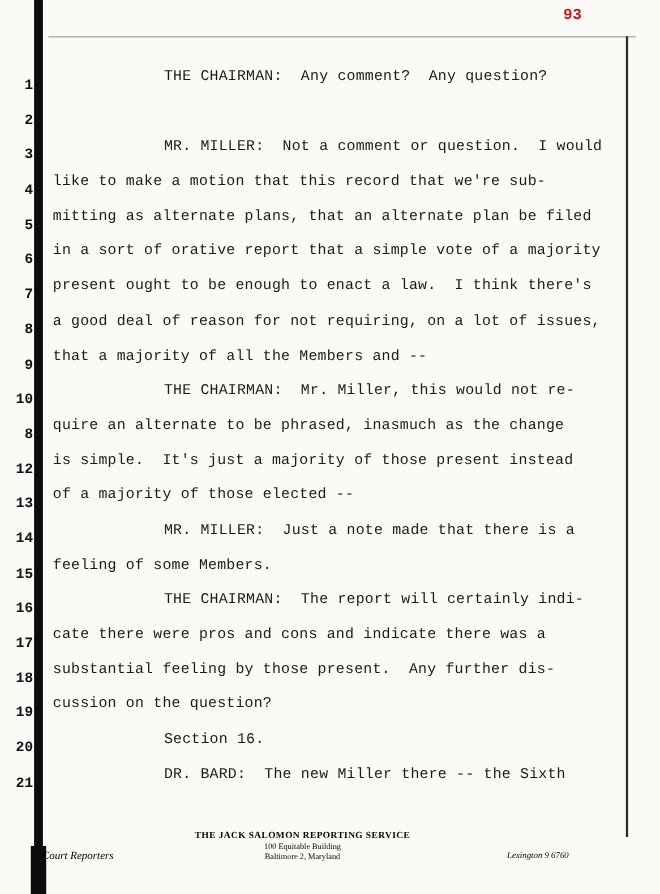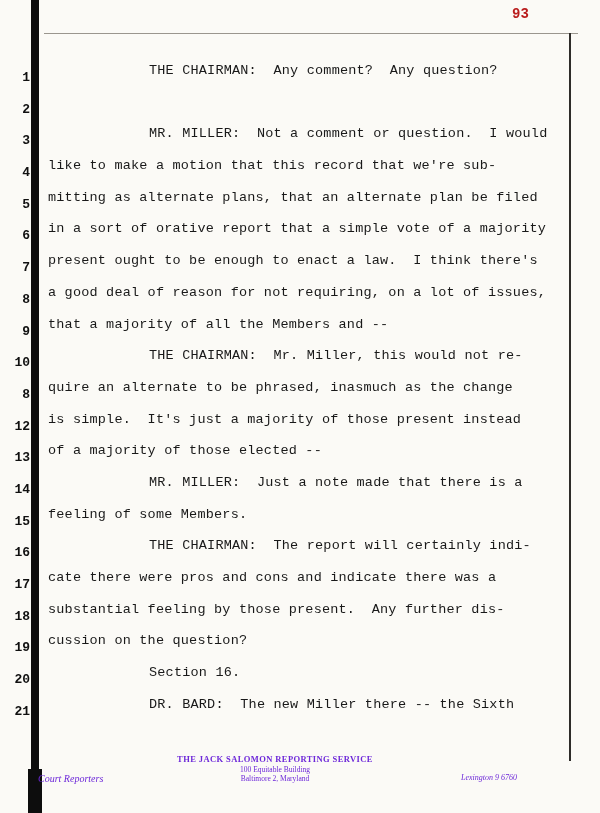--- a/index.html
+++ b/index.html
@@ -47,21 +47,21 @@
   }
   .line-text {
     display:block; margin-left:48px;
     font-size:13.5px; line-height:18px;
     white-space:pre; letter-spacing:0.2px; color:#191919;
   }
   .line-text.indent { padding-left:101px; }
   
   .footer {
     position:absolute; left:0; top:754px; width:550px; height:48px;
-    font-family:"Liberation Serif", serif; color:#6d28d9;
+    font-family:"Liberation Serif", serif; color:#000000;
   }
   .footer-center { text-align:center; line-height:1.25; }
   .footer-title { font-size:8.5px; font-weight:bold; letter-spacing:0.4px; }
   .footer-sub { font-size:7.5px; }
   .footer-left {
     position:absolute; left:38px; top:19px;
     font-style:italic; font-size:10px;
   }
   .footer-right {
     position:absolute; right:33px; top:19px;

